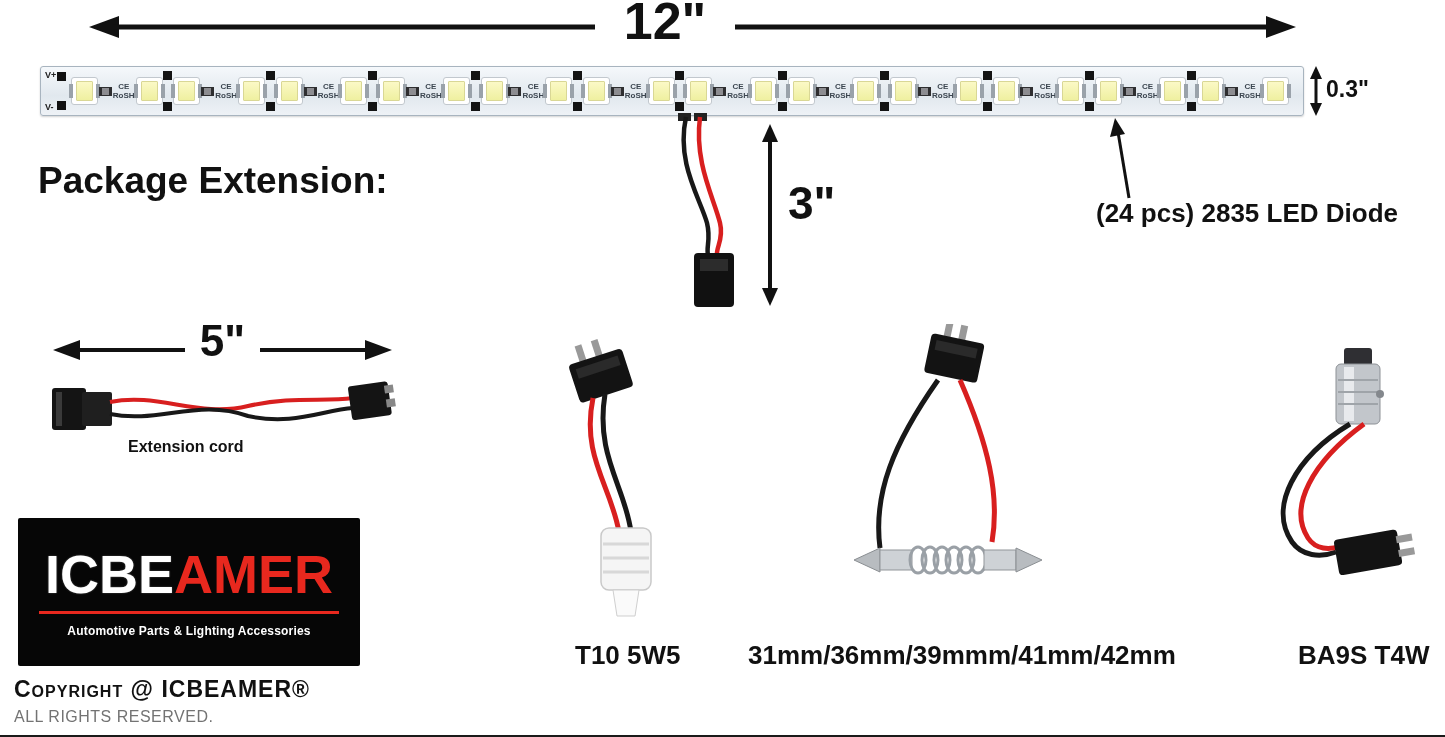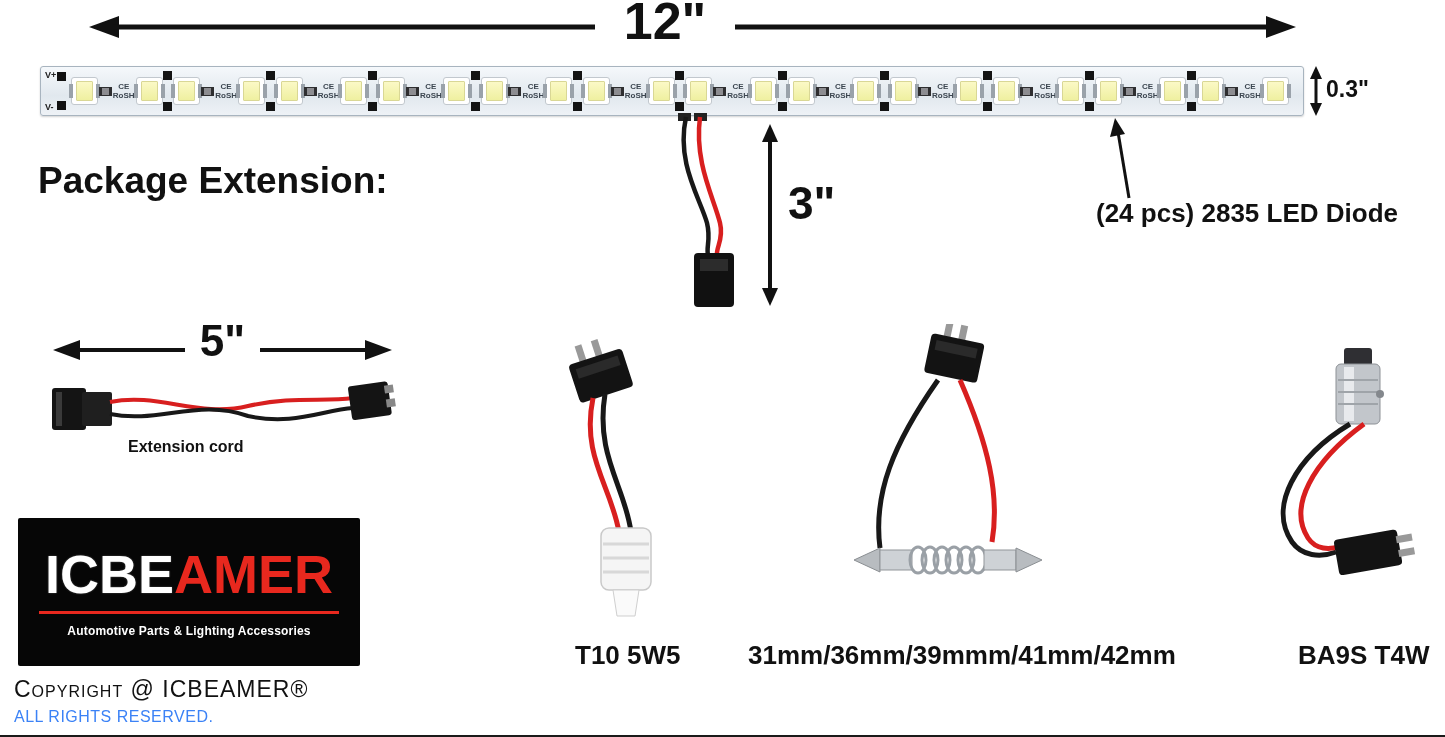--- a/index.html
+++ b/index.html
@@ -31,22 +31,22 @@
   .cut i{width:9px;height:9px;background:#141414;}
 
   
   .logo{position:absolute;background:#060606;display:flex;flex-direction:column;align-items:center;justify-content:center;gap:10px;border-radius:2px;}
   .logo-word{font-size:54px;font-weight:800;line-height:1;letter-spacing:0;}
   .logo-word .lw1{color:#ffffff;text-shadow:0 0 2px #555;}
   .logo-word .lw2{color:#e8281e;}
   .logo-rule{width:88%;height:3px;background:#e8281e;}
   .logo-tagline{font-size:12px;font-weight:bold;color:#ffffff;letter-spacing:.2px;white-space:nowrap;}
 
-  .copyright{position:absolute;font-size:23px;font-weight:400;font-variant:small-caps;letter-spacing:1px;color:#111;}
-  .rights{position:absolute;font-size:16px;color:#3b82f6;letter-spacing:.5px;}
+  .copyright{position:absolute;font-size:23px;font-weight:700;font-variant:small-caps;letter-spacing:1px;color:#111;}
+  .rights{position:absolute;font-size:16px;color:#737373;letter-spacing:.5px;}
   .bottom-line{position:absolute;left:0;right:0;bottom:0;height:2px;background:#1a1a1a;}
 </style>
 </head>
 <body>
 
 <div class="canvas">
 
   <svg class="abs" style="left:85px;top:4px;" width="1215" height="42">
     <polygon points="4,23 34,12 34,34" fill="#111"></polygon>
     <line x1="28" y1="23" x2="1188" y2="23" stroke="#111" stroke-width="5"></line>

